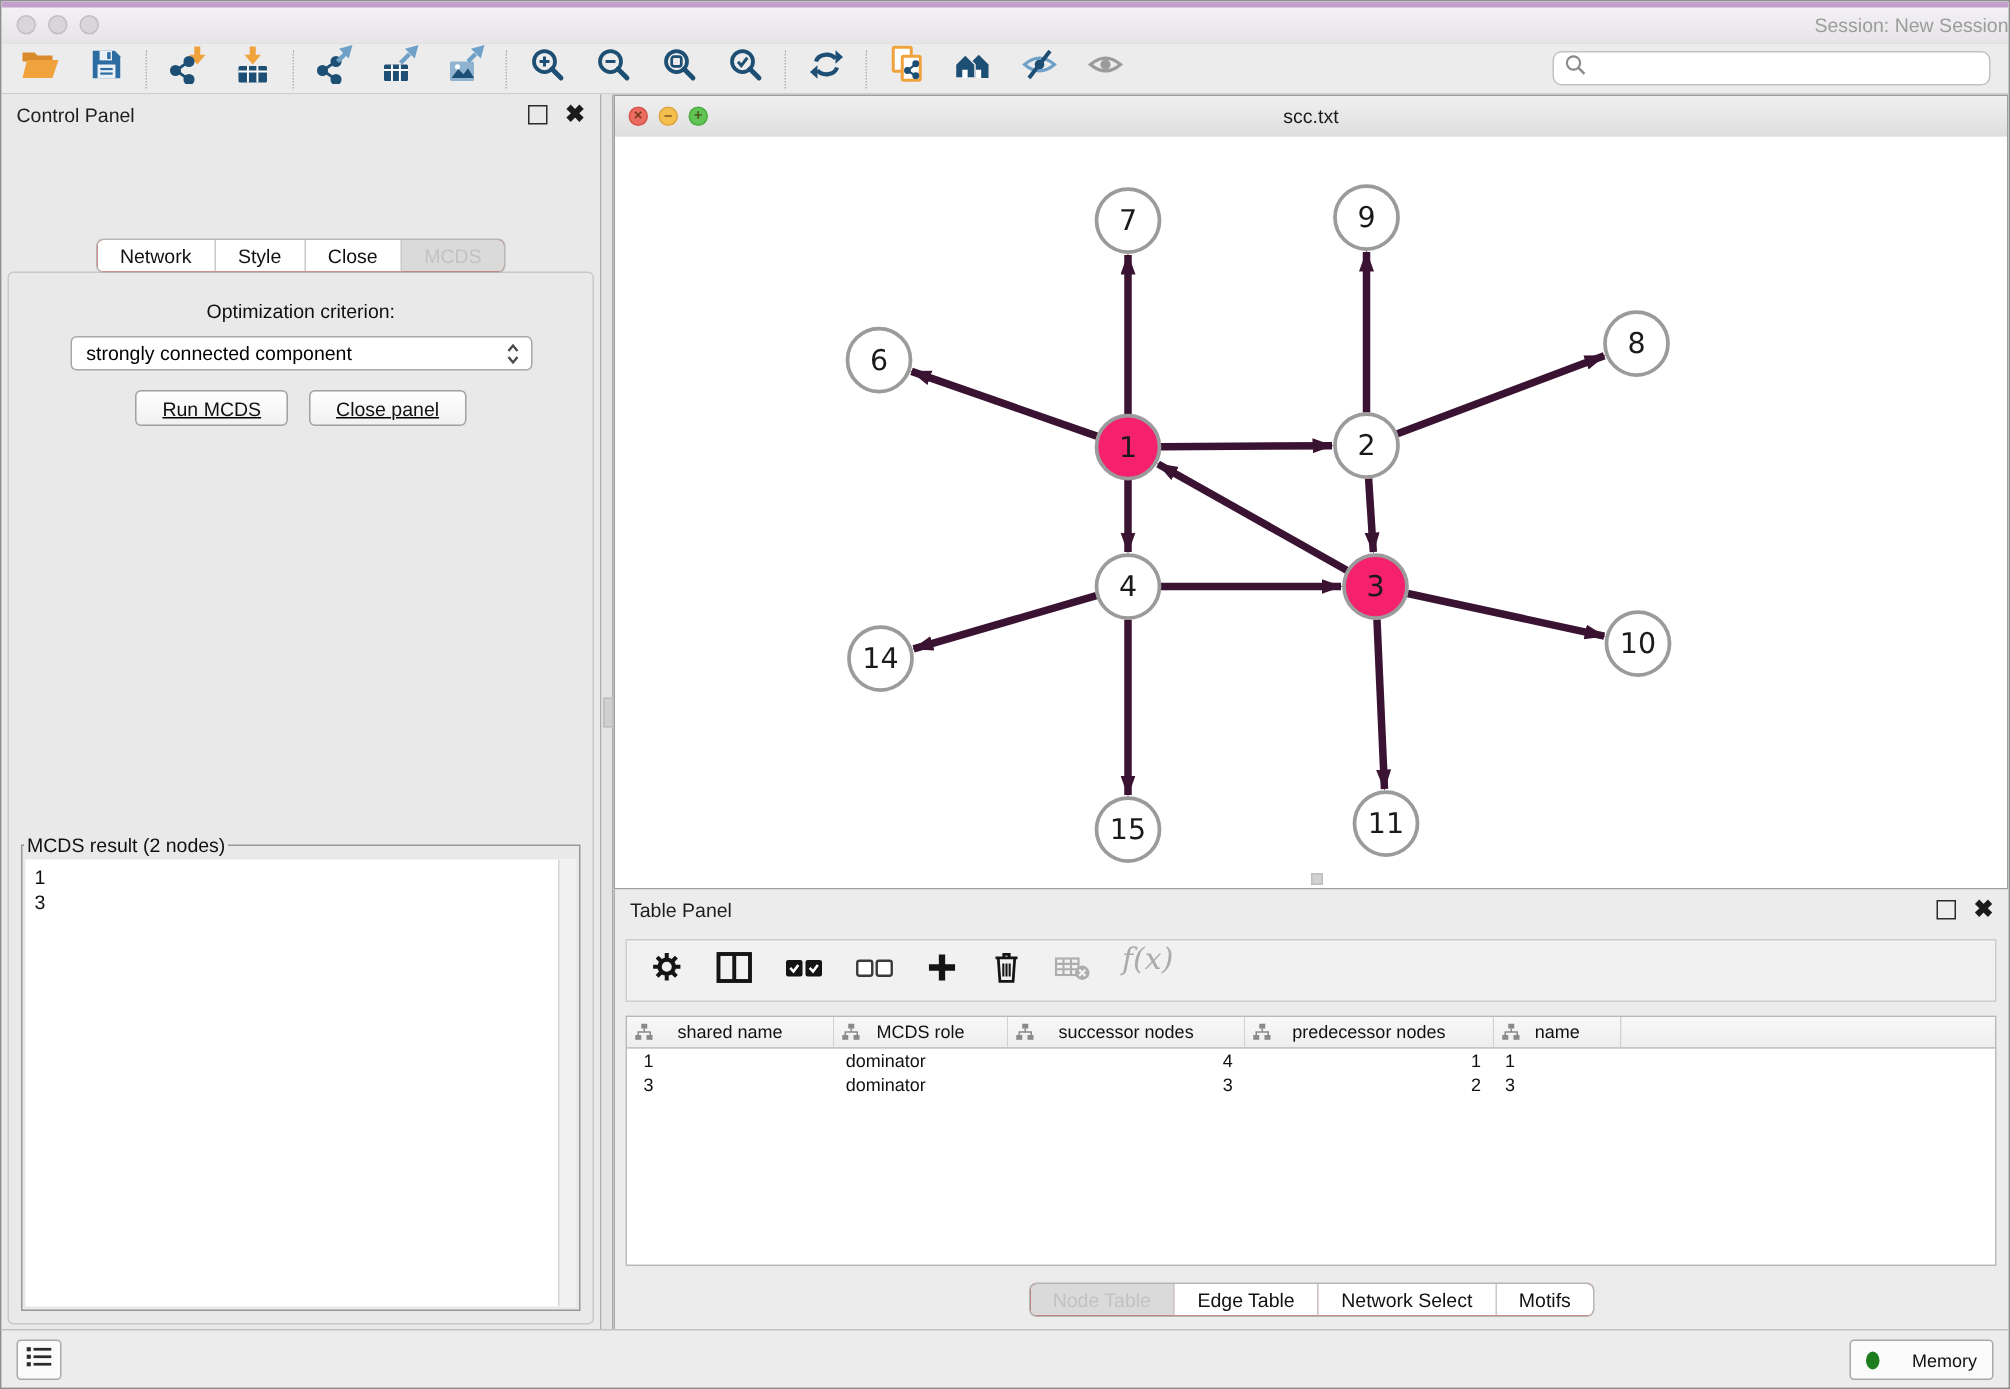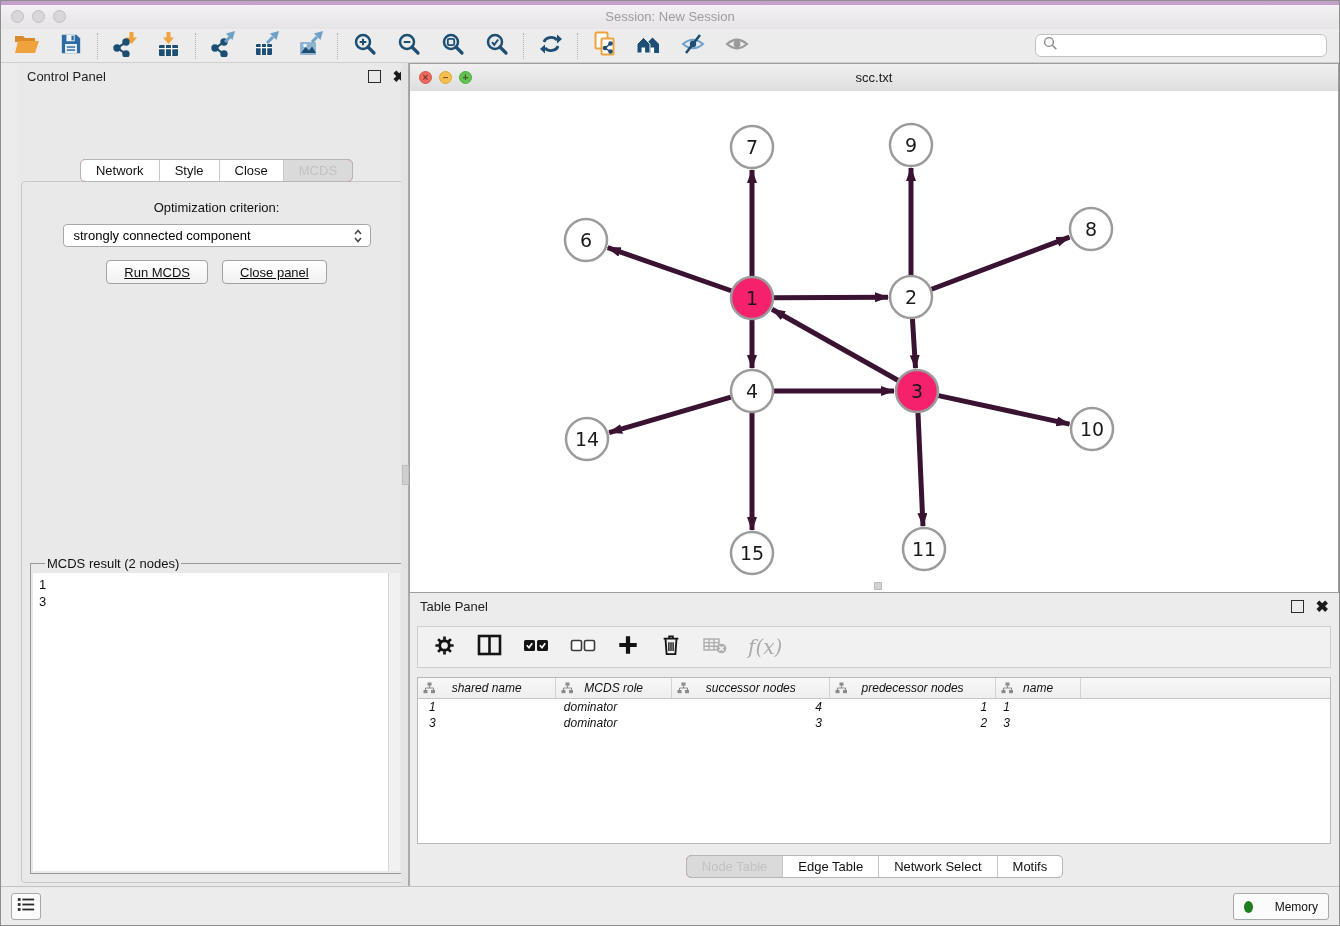--- a/index.html
+++ b/index.html
@@ -3,69 +3,69 @@
 <meta charset="utf-8">
 <style>
   html,body{margin:0;padding:0;background:#B9A0C4;}
   .window{position:relative;width:1340px;height:926px;background:#ECECEC;
     font-family:"Liberation Sans",sans-serif;overflow:hidden;border:1px solid #8E8E8E;box-sizing:border-box;}
   
   .titlebar{position:absolute;top:0;left:0;right:0;height:28px;background:linear-gradient(#F5F3F6,#E6E4E7);border-bottom:1px solid #C6C6C6;}
   .accent-strip{position:absolute;top:0;left:0;right:0;height:4px;background:#C3A0CB;}
   .lights{position:absolute;top:9px;left:10px;display:flex;gap:8px;}
   .light{width:13px;height:13px;border-radius:50%;background:#D8D6D8;border:1px solid #C1BFC1;box-sizing:border-box;}
-  .title-text{text-align:center;line-height:31px;color:#9C9C9C;font-size:13px;}
+  .title-text{text-align:right;line-height:31px;color:#9C9C9C;font-size:13px;}
   
   .toolbar{position:absolute;top:28px;left:0;right:0;height:34px;background:#ECECEC;border-bottom:1px solid #CFCFCF;display:flex;align-items:center;padding:0 8px;box-sizing:border-box;}
   .tgroup{display:flex;align-items:center;gap:17px;padding:0 13px;}
   .tsep{width:0;height:26px;border-left:1px dotted #B2B2B2;}
   .tbtn{width:27px;height:27px;display:flex;align-items:center;justify-content:center;cursor:pointer;}
   .search{margin-left:auto;margin-right:4px;width:292px;height:23px;background:#FFF;border:1px solid #C2C2C2;border-radius:6px;display:flex;align-items:center;padding:0 7px;gap:6px;box-sizing:border-box;}
   .search input{border:none;outline:none;flex:1;font-size:13px;font-family:"Liberation Sans",sans-serif;background:transparent;}
   
-  .control-panel{position:absolute;top:62px;left:16px;width:400px;bottom:38px;background:#E9E9E9;border-right:1px solid #ABABAB;box-sizing:border-box;}
+  .control-panel{position:absolute;top:62px;left:0;width:400px;bottom:38px;background:#E9E9E9;border-right:1px solid #ABABAB;box-sizing:border-box;}
   .panel-head{height:27px;display:flex;align-items:center;padding:0 10px;font-size:13px;color:#1E1E1E;}
   .panel-head .spacer{flex:1;}
   .float-icon{width:11px;height:11px;border:1.5px solid #2B2B2B;margin-right:12px;cursor:pointer;}
   .close-icon{font-weight:bold;font-size:16px;color:#1B1B1B;cursor:pointer;line-height:16px;}
   .ctabs-row{position:absolute;top:96px;left:0;right:0;display:flex;justify-content:center;z-index:2;}
   .seg{display:flex;border:1px solid #B6B6B6;border-radius:5px;overflow:hidden;background:#b91c1c;}
   .seg .tab{padding:3px 15px;font-size:13px;border-right:1px solid #C8C8C8;background:#FFF;color:#111;cursor:pointer;white-space:nowrap;}
   .seg .tab:last-child{border-right:none;}
   .seg .tab.selected{background:#DADADA;color:#C2C2C2;}
   .cp-body{position:absolute;top:118px;left:4px;right:4px;bottom:4px;border:1px solid #C8C8C8;border-radius:4px;background:#E9E9E9;}
   .opt-label{margin-top:18px;text-align:center;font-size:13px;color:#111;}
   .dropdown{margin:9px auto 0;width:308px;height:23px;background:#FFF;border:1px solid #A7A7A7;border-radius:4px;display:flex;align-items:center;padding:0 7px 0 10px;font-size:13px;box-sizing:border-box;cursor:pointer;}
   .dd-stepper{margin-left:auto;display:flex;align-items:center;}
   .btn-row{display:flex;justify-content:center;gap:14px;margin-top:13px;text-decoration:underline;}
   .btn{height:22px;padding:0 17px;background:linear-gradient(#FFFFFF,#F1F1F1);border:1px solid #A2A2A2;border-radius:4px;font-size:13px;display:flex;align-items:center;cursor:pointer;color:#111;}
   .result-fieldset{position:absolute;left:8px;right:8px;top:374px;bottom:8px;border:1px solid #979797;margin:0;padding:0;background:#E9E9E9;}
-  .result-fieldset legend{font-size:13px;color:#111;margin-left:14px;padding:0 2px;}
+  .result-fieldset legend{font-size:13px;color:#111;margin-left:1px;padding:0 2px;}
   .result-inner{position:absolute;left:2px;right:2px;top:2px;bottom:2px;background:#FFF;overflow:hidden;}
   .result-lines{white-space:pre;font-size:13px;color:#111;padding:3px 6px;line-height:17px;}
   .result-scroll{position:absolute;top:0;bottom:0;right:0;width:11px;background:#F1F1F1;border-left:1px solid #D6D6D6;}
   
   .v-divider{position:absolute;top:62px;left:400px;width:8px;bottom:38px;background:#E4E4E4;border-right:1px solid #ABABAB;box-sizing:border-box;}
   .v-handle{position:absolute;top:402px;left:1px;width:5px;height:18px;background:#CFCFCF;border:1px solid #BDBDBD;}
   
   .net-window{position:absolute;left:408px;top:62px;right:0;height:530px;background:#FFF;border:1px solid #9E9E9E;box-sizing:border-box;}
   .net-titlebar{height:27px;background:linear-gradient(#F0F0F0,#DEDEDE);border-bottom:1px solid #B4B4B4;position:relative;display:flex;align-items:center;justify-content:center;font-size:13px;color:#1A1A1A;}
   .net-lights{position:absolute;left:9px;top:7px;display:flex;gap:7px;}
   .nlight{width:13px;height:13px;border-radius:50%;font-size:10px;line-height:12px;text-align:center;color:rgba(60,30,0,.65);font-weight:bold;box-sizing:border-box;cursor:pointer;}
   .nl-red{background:#EC6B60;border:1px solid #D65549;}
   .nl-yellow{background:#F5BF4F;border:1px solid #DFA63A;}
   .nl-green{background:#61C354;border:1px solid #4BAD40;}
   .net-canvas{position:absolute;top:27px;left:0;right:0;bottom:0;background:#FFF;}
   .canvas-dot{position:absolute;bottom:2px;left:50%;width:6px;height:6px;background:#D2D2D2;border:1px solid #BDBDBD;}
   
   .table-panel{position:absolute;left:408px;top:592px;right:0;bottom:38px;background:#ECECEC;border-left:1px solid #ABABAB;box-sizing:border-box;}
-  .tp-toolbar{position:absolute;left:7px;right:8px;top:33px;height:42px;background:#F1F1F1;border:1px solid #CDCDCD;display:flex;align-items:center;gap:21px;padding:0 15px;box-sizing:border-box;}
+  .tp-toolbar{position:absolute;left:7px;right:8px;top:33px;height:42px;background:#F1F1F1;border:1px solid #CDCDCD;display:flex;gap:21px;padding:0 15px;box-sizing:border-box;}
   .tico{display:flex;align-items:center;justify-content:center;cursor:pointer;}
   .fx-label{font-family:"DejaVu Serif",serif;font-style:italic;color:#ABABAB;font-size:20px;cursor:default;}
-  .tp-table-wrap{position:absolute;left:7px;right:8px;top:84px;bottom:43px;background:#FFF;border:1px solid #B9B9B9;overflow:hidden;box-sizing:border-box;font-style:italic;}
+  .tp-table-wrap{position:absolute;left:7px;right:8px;top:84px;bottom:43px;background:#FFF;border:1px solid #B9B9B9;overflow:hidden;box-sizing:border-box;}
   table.ntable{border-collapse:collapse;table-layout:fixed;font-size:12px;color:#111;}
   table.ntable th{height:20px;background:linear-gradient(#F8F8F8,#EEEEEE);border-right:1px solid #D2D2D2;border-bottom:1px solid #C6C6C6;font-weight:normal;padding:0;position:relative;}
   table.ntable th .hcell{display:flex;align-items:center;justify-content:center;font-size:12px;}
   table.ntable th .hcell svg{position:absolute;left:5px;top:4px;}
   table.ntable td{height:16px;padding:0 8px;white-space:nowrap;}
   table.ntable td.num{text-align:right;}
   table.ntable tr td:first-child{padding-left:11px;}
   .tp-tabs{position:absolute;left:0;right:0;bottom:9px;display:flex;justify-content:center;}
   
   .statusbar{position:absolute;left:0;right:0;bottom:0;height:38px;background:#ECECEC;border-top:1px solid #C2C2C2;}

